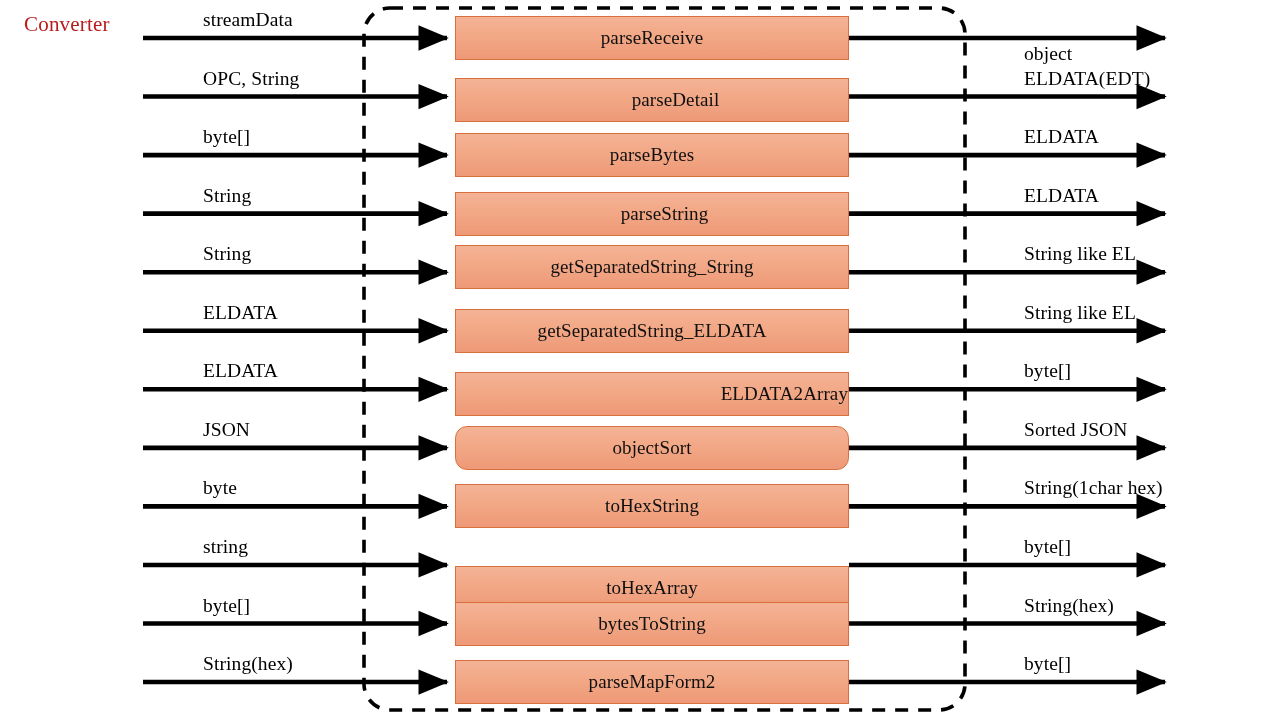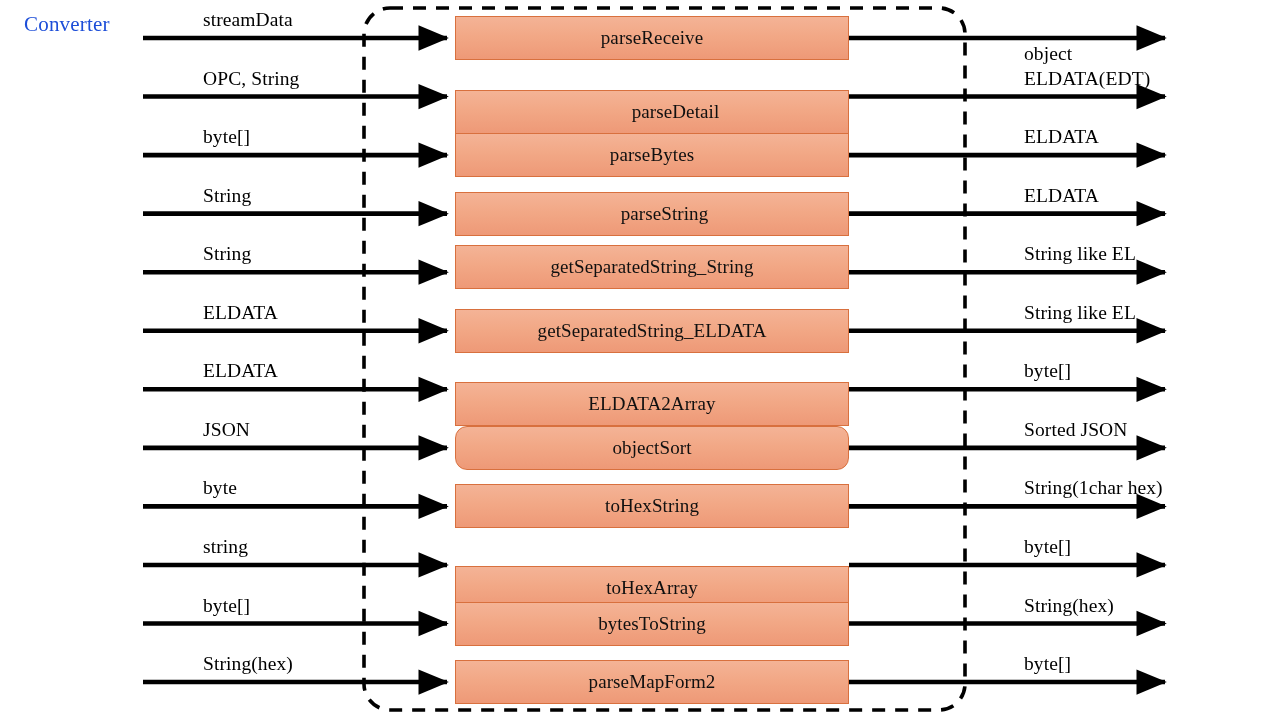--- a/index.html
+++ b/index.html
@@ -20,21 +20,21 @@
     left: 0;
     top: 0;
     width: 1280px;
     height: 720px;
   }
   .module-title {
     position: absolute;
     left: 24px;
     top: 12px;
     font-size: 21px;
-    color: #1d4ed8;
+    color: #b91c1c;
     white-space: nowrap;
     letter-spacing: 0.2px;
   }
   .func-box {
     position: absolute;
     left: 455px;
     width: 394px;
     height: 44px;
     box-sizing: border-box;
     border: 1.4px solid #D8703E;
@@ -106,36 +106,36 @@
         <line x1="849" y1="682.05" x2="1165" y2="682.05" stroke="#000000" stroke-width="4.6" marker-end="url(#arrowhead)"></line>
       </g>
   </svg>
 
   <div class="module-title">Converter</div>
 
   <div id="boxes">
       <div class="func-box" style="top: 16px;">
         <span class="func-label">parseReceive</span>
       </div>
-      <div class="func-box" style="top: 90px; padding-left: 47px;">
+      <div class="func-box" style="top: 78px; padding-left: 47px;">
         <span class="func-label">parseDetail</span>
       </div>
       <div class="func-box" style="top: 133.1px;">
         <span class="func-label">parseBytes</span>
       </div>
       <div class="func-box" style="top: 191.65px; padding-left: 25px;">
         <span class="func-label">parseString</span>
       </div>
       <div class="func-box" style="top: 245px;">
         <span class="func-label">getSeparatedString_String</span>
       </div>
       <div class="func-box" style="top: 308.75px;">
         <span class="func-label">getSeparatedString_ELDATA</span>
       </div>
-      <div class="func-box" style="top: 382px;">
+      <div class="func-box" style="top: 372px; justify-content: flex-end;">
         <span class="func-label">ELDATA2Array</span>
       </div>
       <div class="func-box" style="top: 425.85px; border-radius: 12px;">
         <span class="func-label">objectSort</span>
       </div>
       <div class="func-box" style="top: 484.4px;">
         <span class="func-label">toHexString</span>
       </div>
       <div class="func-box" style="top: 566px; font-family: Liberation Serif, serif;">
         <span class="func-label">toHexArray</span>

